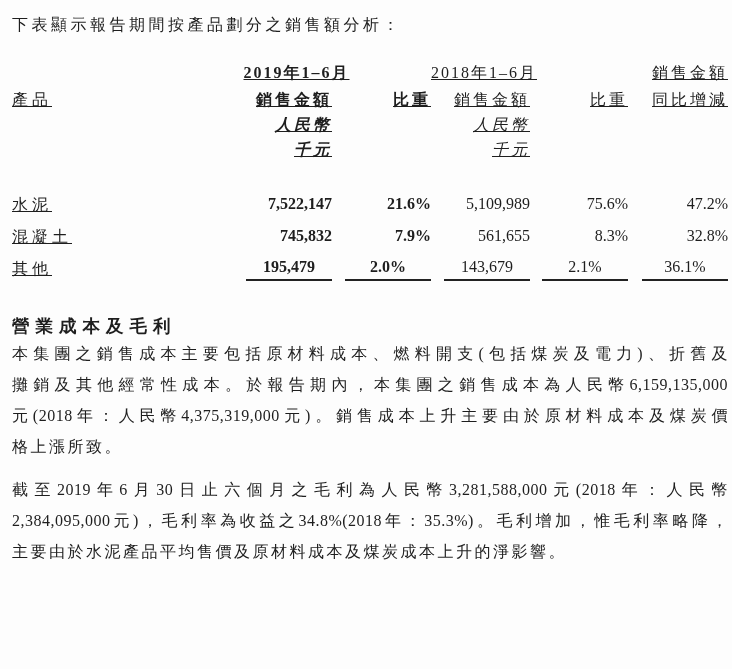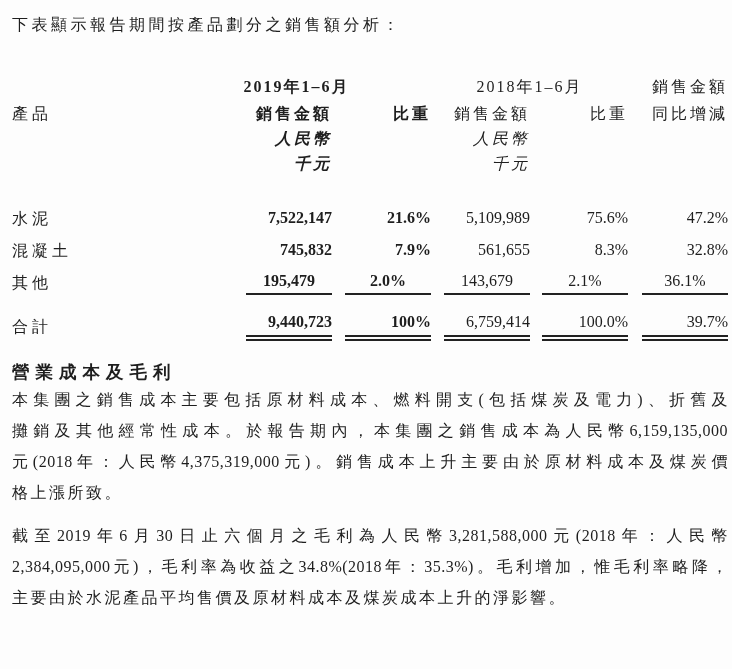--- a/index.html
+++ b/index.html
@@ -16,42 +16,43 @@
   }
   .intro {
     letter-spacing: 3.5px;
     line-height: 22px;
     white-space: nowrap;
   }
   table.sales {
     border-collapse: collapse;
     table-layout: fixed;
     width: 716px;
-    margin-top: 38px;
+    margin-top: 24px;
+    text-decoration: underline;
   }
   table.sales td {
     padding: 0;
     vertical-align: middle;
     font-size: 16px;
   }
   .hrow-a td { height: 27px; }
   .hrow-b td { height: 26px; }
   .hrow-c td { height: 25px; }
   .hrow-d td { height: 25px; }
   tr.hspacer td  { height: 26px; }
   tr.drow td     { height: 32px; }
   tr.tspacer td  { height: 12px; }
   tr.total-row td{ height: 32px; }
   td.prod { text-align: left; letter-spacing: 4px; }
   td.num  { text-align: right; }
   td.cjk  { letter-spacing: 3px; }
   .c2019  { font-weight: bold; }
   .ital   { font-style: italic; }
   td.period2019 { text-align: center; padding-left: 118px; font-weight: bold; letter-spacing: 2px; }
-  td.period2018 { text-align: center; padding-left: 14px;  letter-spacing: 2px; }
+  td.period2018 { text-align: left; padding-left: 14px;  letter-spacing: 2px; }
   span.u {
     display: inline-block;
     min-width: 86px;
     text-align: right;
     padding-bottom: 3px;
   }
   tr.rule-after span.u { border-bottom: 2px solid #222222; text-align: center; }
   tr.total-row  span.u { border-bottom: 6px double #222222; padding-bottom: 4px; }
   .section-heading {
     margin-top: 17px;
@@ -141,28 +142,20 @@
       <td class="prod">其他</td>
       <td class="num c2019"><span class="u">195,479</span></td>
       <td class="num c2019"><span class="u">2.0%</span></td>
       <td class="num"><span class="u">143,679</span></td>
       <td class="num"><span class="u">2.1%</span></td>
       <td class="num"><span class="u">36.1%</span></td>
     </tr>
     <tr class="tspacer">
           <td colspan="6"></td>
         </tr>
-    <tr class="total-row">
-      <td class="prod">合計</td>
-      <td class="num c2019"><span class="u">9,440,723</span></td>
-      <td class="num c2019"><span class="u">100%</span></td>
-      <td class="num"><span class="u">6,759,414</span></td>
-      <td class="num"><span class="u">100.0%</span></td>
-      <td class="num"><span class="u">39.7%</span></td>
-    </tr>
   </tbody>
     </table>
 
   <div class="section-heading">營業成本及毛利</div>
 
   <div class="para">
     <div class="pline">本集團之銷售成本主要包括原材料成本、燃料開支(包括煤炭及電力)、折舊及</div>
     <div class="pline">攤銷及其他經常性成本。於報告期內，本集團之銷售成本為人民幣6,159,135,000</div>
     <div class="pline">元(2018年：人民幣4,375,319,000元)。銷售成本上升主要由於原材料成本及煤炭價</div>
     <div class="pline pline-last">格上漲所致。</div>

